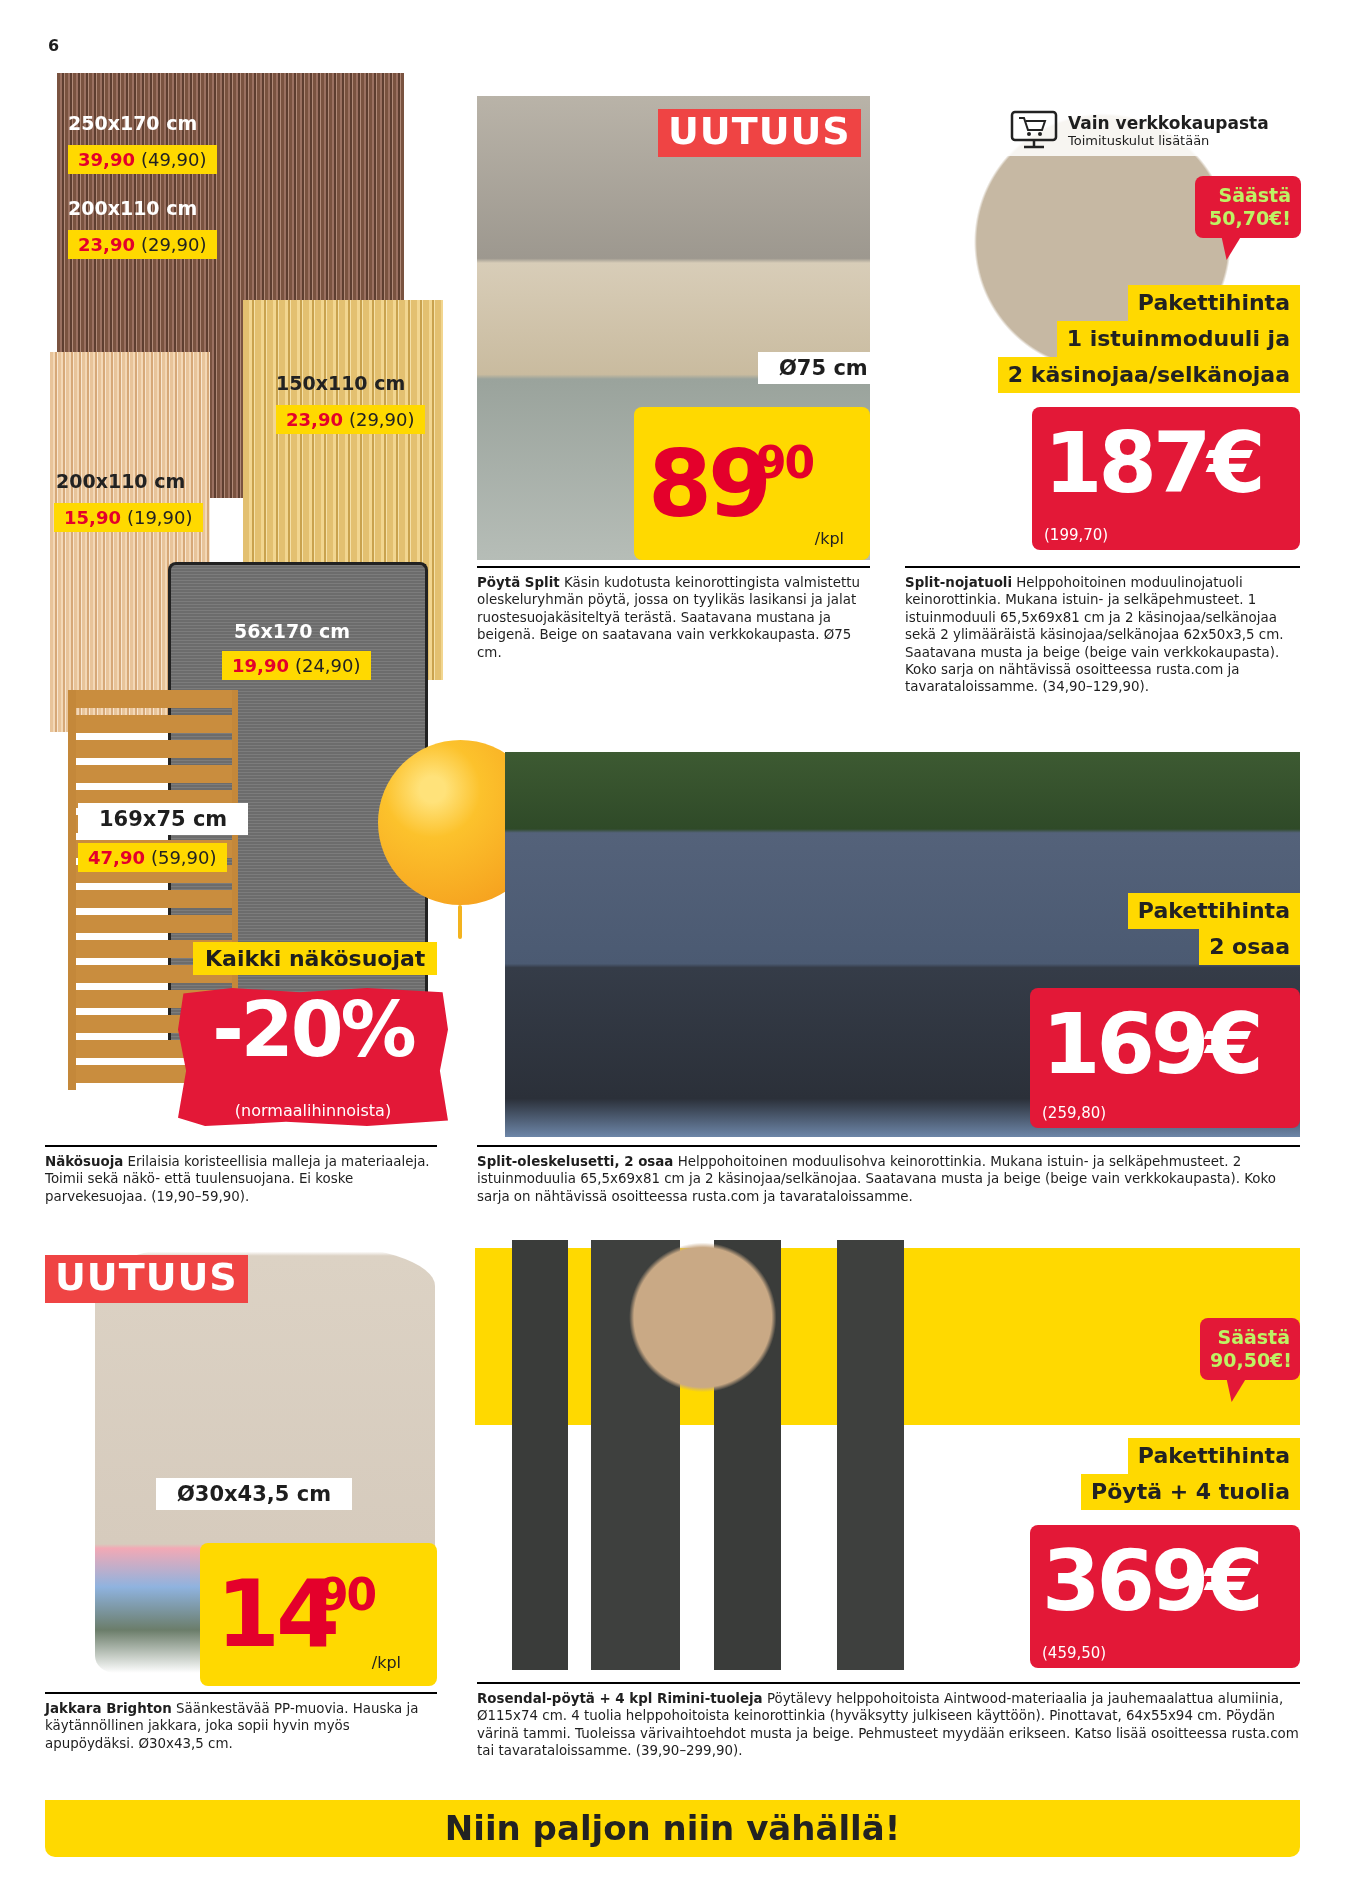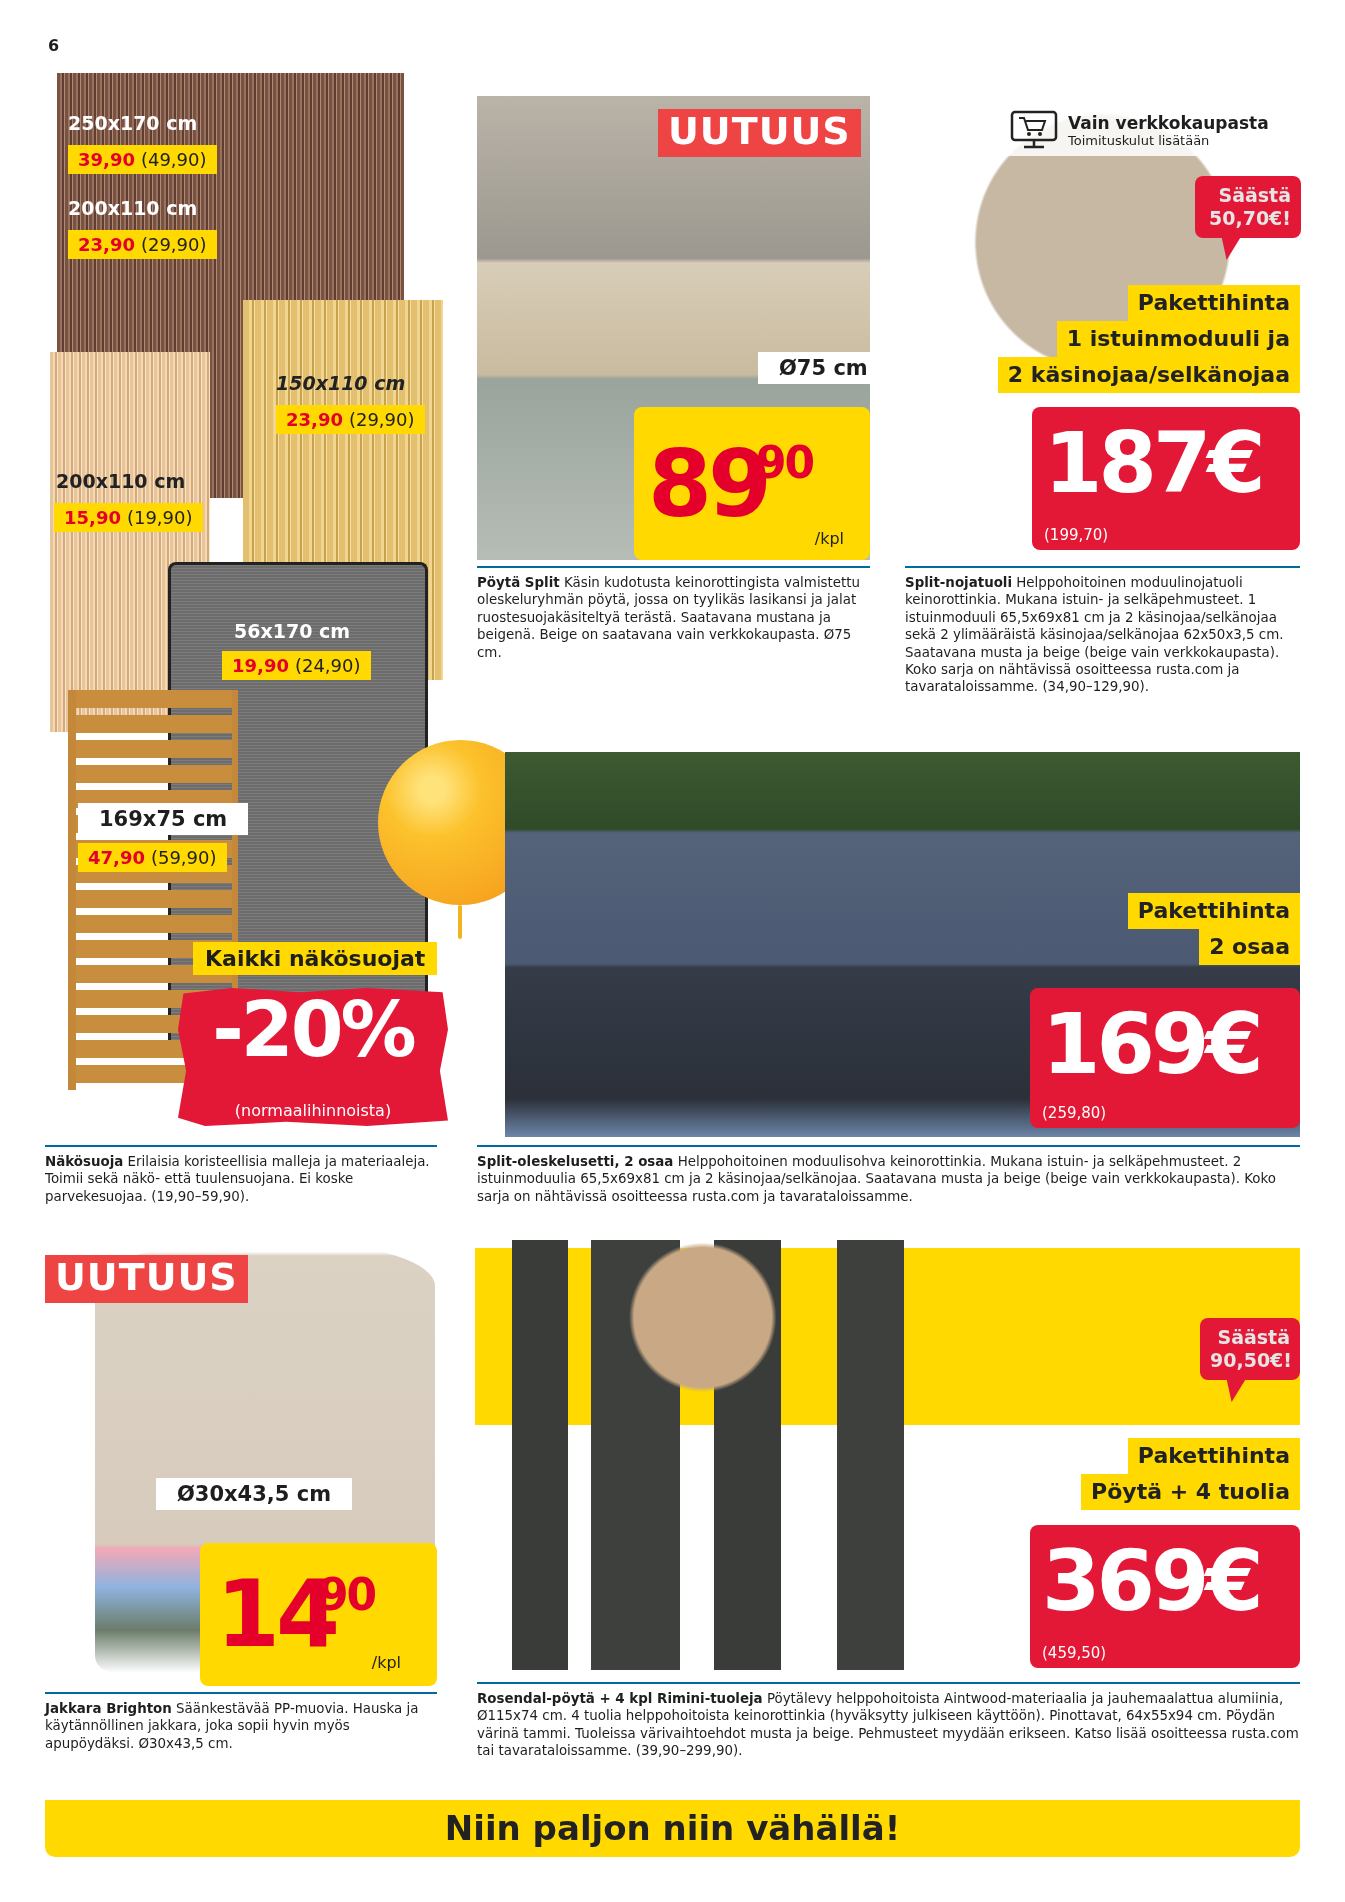--- a/index.html
+++ b/index.html
@@ -35,37 +35,37 @@
 
   .yellow-price { position: absolute; background: #ffd900; border-radius: 8px; }
   .yellow-price .big { position: absolute; color: #e4002b; font-weight: bold; font-size: 92px; letter-spacing: -4px; line-height: 1; }
   .yellow-price .cents { position: absolute; color: #e4002b; font-weight: bold; font-size: 44px; letter-spacing: -2px; line-height: 1; }
   .yellow-price .unit { position: absolute; color: #222; font-size: 16px; }
 
   .red-price { position: absolute; background: #e31837; border-radius: 8px; color: #fff; }
   .red-price .big { position: absolute; left: 12px; top: 14px; font-weight: bold; font-size: 84px; letter-spacing: -4px; line-height: 1; }
   .red-price .was { position: absolute; left: 12px; bottom: 6px; font-size: 15px; }
 
-  .bubble { position: absolute; background: #e31837; color: #e5e5e5; font-weight: bold; font-size: 19px; text-align: right; border-radius: 8px; padding: 8px 10px; line-height: 1.2; }
+  .bubble { position: absolute; background: #e31837; color: #bef264; font-weight: bold; font-size: 19px; text-align: right; border-radius: 8px; padding: 8px 10px; line-height: 1.2; }
   .bubble::after { content: ""; position: absolute; left: 22px; bottom: -22px; border-left: 14px solid transparent; border-right: 6px solid transparent; border-top: 24px solid #e31837; transform: skewX(-20deg); }
 
   .online-box { position: absolute; background: rgba(255,255,255,0.85); padding: 6px 10px; display: flex; align-items: center; gap: 10px; }
   .online-box .t1 { font-weight: bold; font-size: 17px; }
   .online-box .t2 { font-size: 13px; }
 
   .balloon { position: absolute; border-radius: 50%; background: radial-gradient(circle at 33% 30%, #ffe27a 0 8%, #fcc22c 30%, #f6a21f 80%); }
   .balloon-string { position: absolute; width: 4px; height: 34px; background: #f3b31e; border-radius: 2px; }
 
   .discount-label { position: absolute; background: #ffd900; font-weight: bold; font-size: 22px; padding: 4px 12px; white-space: nowrap; }
   .discount-box { position: absolute; background: #e31837; color: #fff; clip-path: polygon(2% 4%, 20% 0, 45% 3%, 70% 0, 98% 3%, 100% 30%, 97% 60%, 100% 96%, 70% 100%, 40% 97%, 10% 100%, 0 94%, 3% 60%, 0 30%); }
   .discount-box .pct { position: absolute; left: 0; right: 0; top: 0; text-align: center; font-weight: bold; font-size: 76px; letter-spacing: -3px; line-height: 1.1; }
   .discount-box .note { position: absolute; left: 0; right: 0; bottom: 6px; text-align: center; font-size: 16px; }
 
   
-  .desc { position: absolute; border-top: 2px solid #0369a1; padding-top: 6px; font-size: 13.4px; line-height: 17.4px; color: #1e1e1e; }
+  .desc { position: absolute; border-top: 2px solid #000000; padding-top: 6px; font-size: 13.4px; line-height: 17.4px; color: #1e1e1e; }
   .desc b { font-weight: bold; }
 
   .footer-banner { position: absolute; left: 45px; top: 1800px; width: 1255px; height: 57px; background: #ffd900; border-radius: 0 0 10px 10px; text-align: center; font-weight: bold; font-size: 34px; line-height: 57px; color: #222; }
 </style>
 </head>
 <body>
 
 <div class="abs pagenum">6</div>
 
 <section>
@@ -77,21 +77,21 @@
 
   <div class="size-label" style="left:68px;top:112px;">250x170 cm</div>
   <div class="price-tag" style="left:68px;top:145px;">
     <span class="now">39,90</span><span class="was">(49,90)</span>
   </div>
   <div class="size-label" style="left:68px;top:197px;">200x110 cm</div>
   <div class="price-tag" style="left:68px;top:230px;">
     <span class="now">23,90</span><span class="was">(29,90)</span>
   </div>
 
-  <div class="size-label dark" style="left:276px;top:372px;font-style:italic;">150x110 cm</div>
+  <div class="size-label dark" style="left:276px;top:372px;">150x110 cm</div>
   <div class="price-tag" style="left:276px;top:405px;">
     <span class="now">23,90</span><span class="was">(29,90)</span>
   </div>
 
   <div class="size-label dark" style="left:56px;top:470px;">200x110 cm</div>
   <div class="price-tag" style="left:54px;top:503px;">
     <span class="now">15,90</span><span class="was">(19,90)</span>
   </div>
 
   <div class="size-label" style="left:222px;top:620px;margin-left:12px;">56x170 cm</div>

